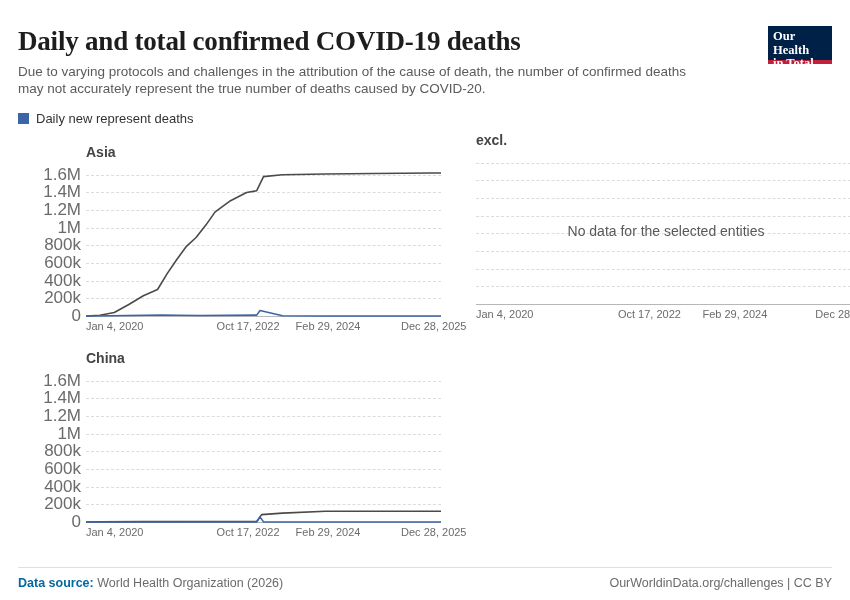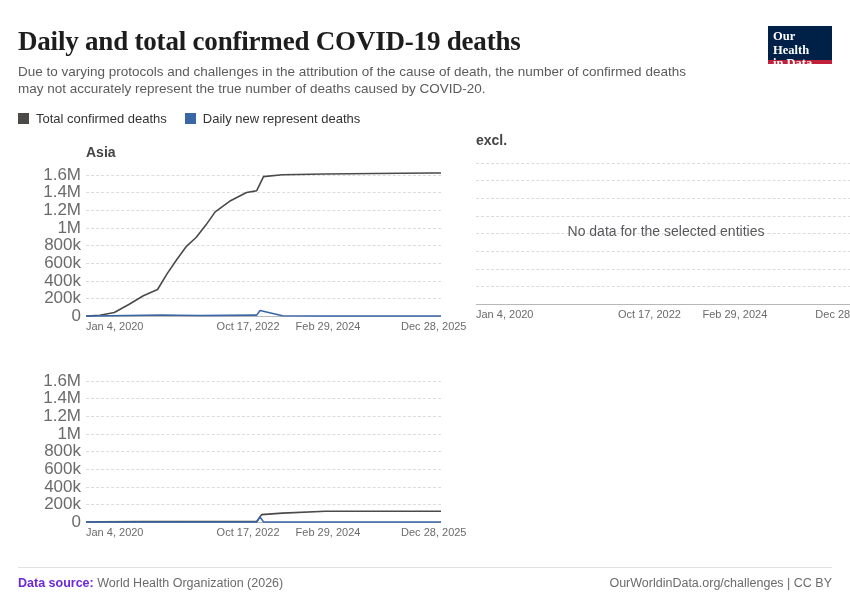--- a/index.html
+++ b/index.html
@@ -148,43 +148,39 @@
     right: 18px;
     bottom: 10px;
     border-top: 1px solid #e0e0e0;
     padding-top: 8px;
     display: flex;
     justify-content: space-between;
     font-size: 12.5px;
     color: #6b6b6b;
   }
   .footer b {
-    color: #6d28d9;
+    color: #0369a1;
     font-weight: 700;
   }
 </style>
 </head>
 <body>
 
 <div class="page">
 
   <div class="header">
     <h1 class="title">Daily and total confirmed COVID-19 deaths</h1>
     <p class="subtitle">Due to varying protocols and challenges in the attribution of the cause of death, the number of confirmed deaths may not accurately represent the true number of deaths caused by COVID-20.</p>
     <div class="owid-logo">
       <div>Our Health</div>
-      <div>in Data</div>
+      <div>in Total</div>
     </div>
   </div>
 
   <div class="legend">
-    <div class="legend-item">
-      <span class="legend-swatch" style="background:#4b4a49"></span>
-      <span>Total confirmed deaths</span>
-    </div>
     <div class="legend-item">
       <span class="legend-swatch" style="background:#3a66a7"></span>
       <span>Daily new represent deaths</span>
     </div>
   </div>
 
   <div class="facets" id="facets">
       <div class="facet" style="left: 30px; top: 0px; width: 400px; height: 190px; margin-top: 12px;">
         <div class="facet-title" style="margin-left: 38px;">Asia</div>
         <div class="plot" style="position: absolute; left: 38px; top: 22px; width: 355px; height: 150px;">
@@ -233,20 +229,21 @@
           <div class="xaxis" style="position: absolute; top: 152px;">
             <div class="xtick" style="left: 0px;">Jan 4, 2020</div>
             <div class="xtick" style="left: 141.913px;">Oct 17, 2022</div>
             <div class="xtick" style="left: 226.432px;">Feb 29, 2024</div>
             <div class="xtick" style="left: 339.351px;">Dec 28, 2025</div>
           </div>
           <div class="nodata">No data for the selected entities</div>
         </div>
       </div>
       <div class="facet" style="left: 30px; top: 218px; width: 400px; height: 190px;">
+        <div class="facet-title" style="margin-left: 38px;">China</div>
         <div class="plot" style="position: absolute; left: 38px; top: 22px; width: 355px; height: 150px;">
           <div class="gridline zero" style="top: 150px;"></div>
           <div class="ytick" style="top: 150px;">0</div>
           <div class="gridline" style="top: 132.353px;"></div>
           <div class="ytick" style="top: 132.353px;">200k</div>
           <div class="gridline" style="top: 114.706px;"></div>
           <div class="ytick" style="top: 114.706px;">400k</div>
           <div class="gridline" style="top: 97.0588px;"></div>
           <div class="ytick" style="top: 97.0588px;">600k</div>
           <div class="gridline" style="top: 79.4118px;"></div>

